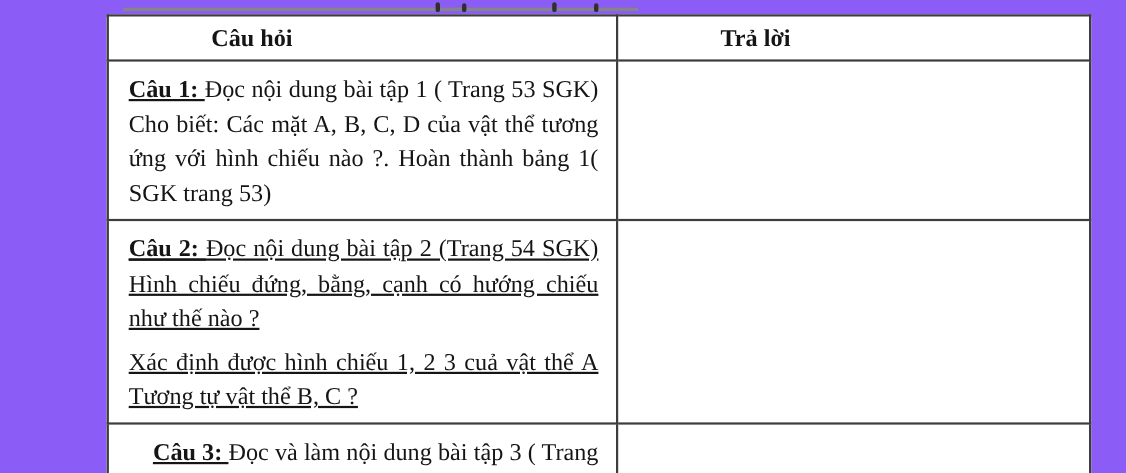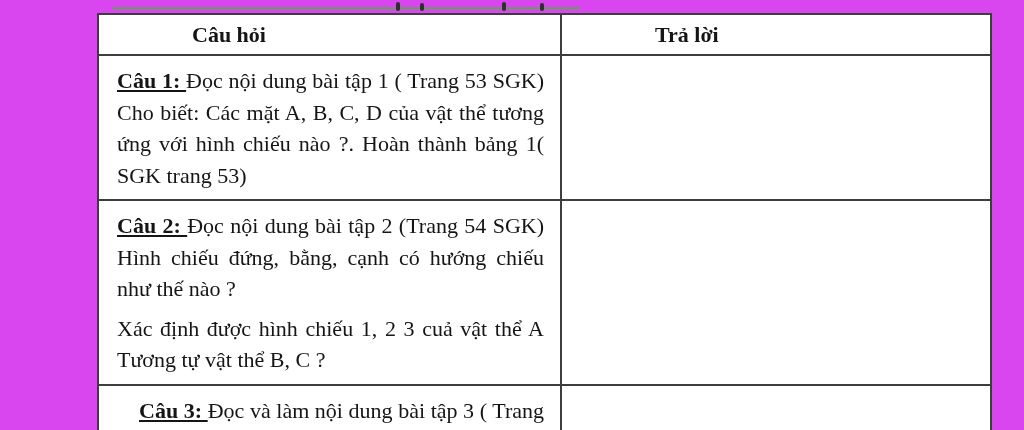--- a/index.html
+++ b/index.html
@@ -8,21 +8,21 @@
     background: #ffffff;
     width: 1024px;
     height: 430px;
     overflow: hidden;
     font-family: "Liberation Serif", "DejaVu Serif", serif;
   }
   .page {
     position: relative;
     width: 1024px;
     height: 430px;
-    background: #d946ef;
+    background: #8b5cf6;
     color: #151515;
   }
   
   .cutoff-line {
     position: absolute;
     left: 112px;
     top: 0;
     width: 468px;
     height: 7px;
     border-bottom: 3px solid #868686;
@@ -66,21 +66,21 @@
     vertical-align: middle;
     white-space: nowrap;
   }
   td {
     vertical-align: top;
     padding: 1px 8px 0 10px;
     font-size: 22px;
     line-height: 31.5px;
   }
   tr.row-1 td { height: 125px; }
-  tr.row-2 td { height: 158px; }
+  tr.row-2 td { height: 158px; text-decoration: underline; }
   tr.row-3 td { height: 56px; padding-left: 32px; }
 
   td.answer-cell { padding: 0; }
 
   p.para {
     margin: 8px;
     text-align: justify;
   }
   .q-label {
     font-weight: bold;

